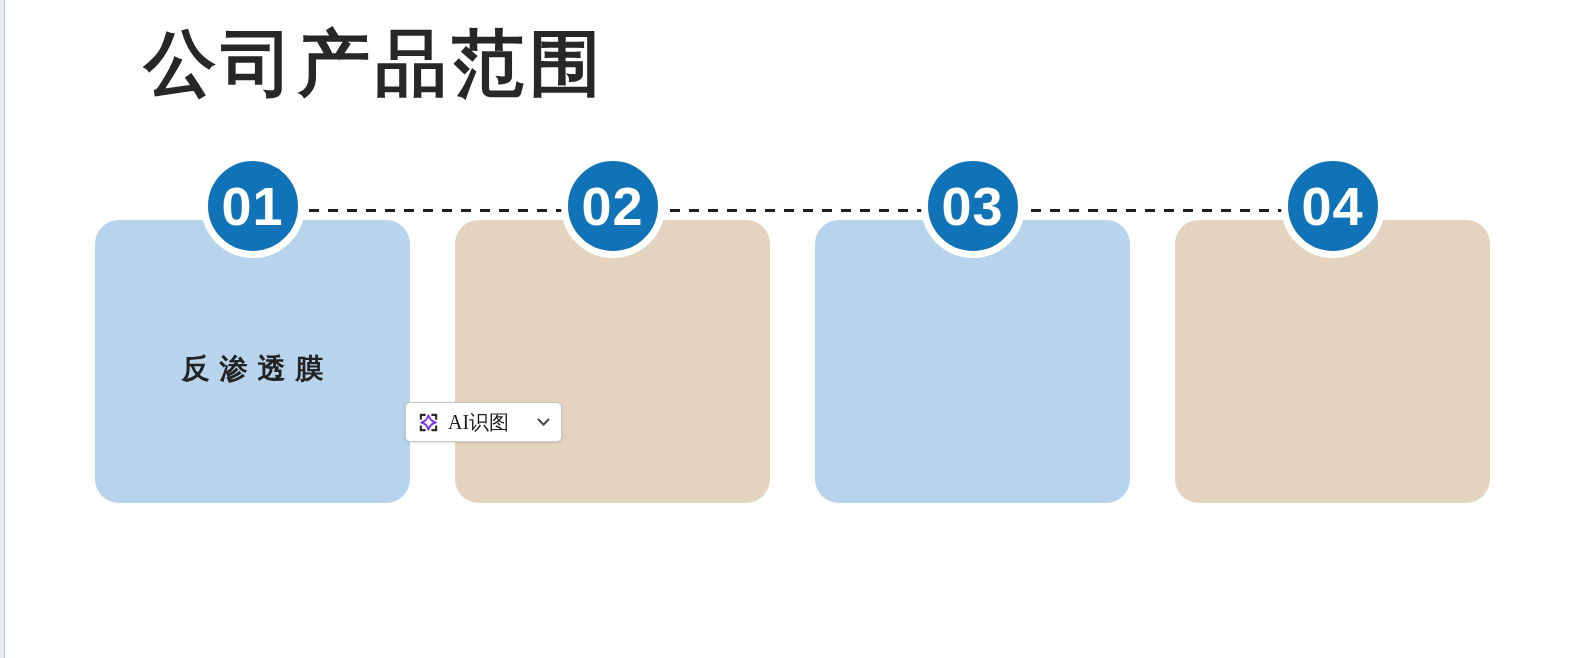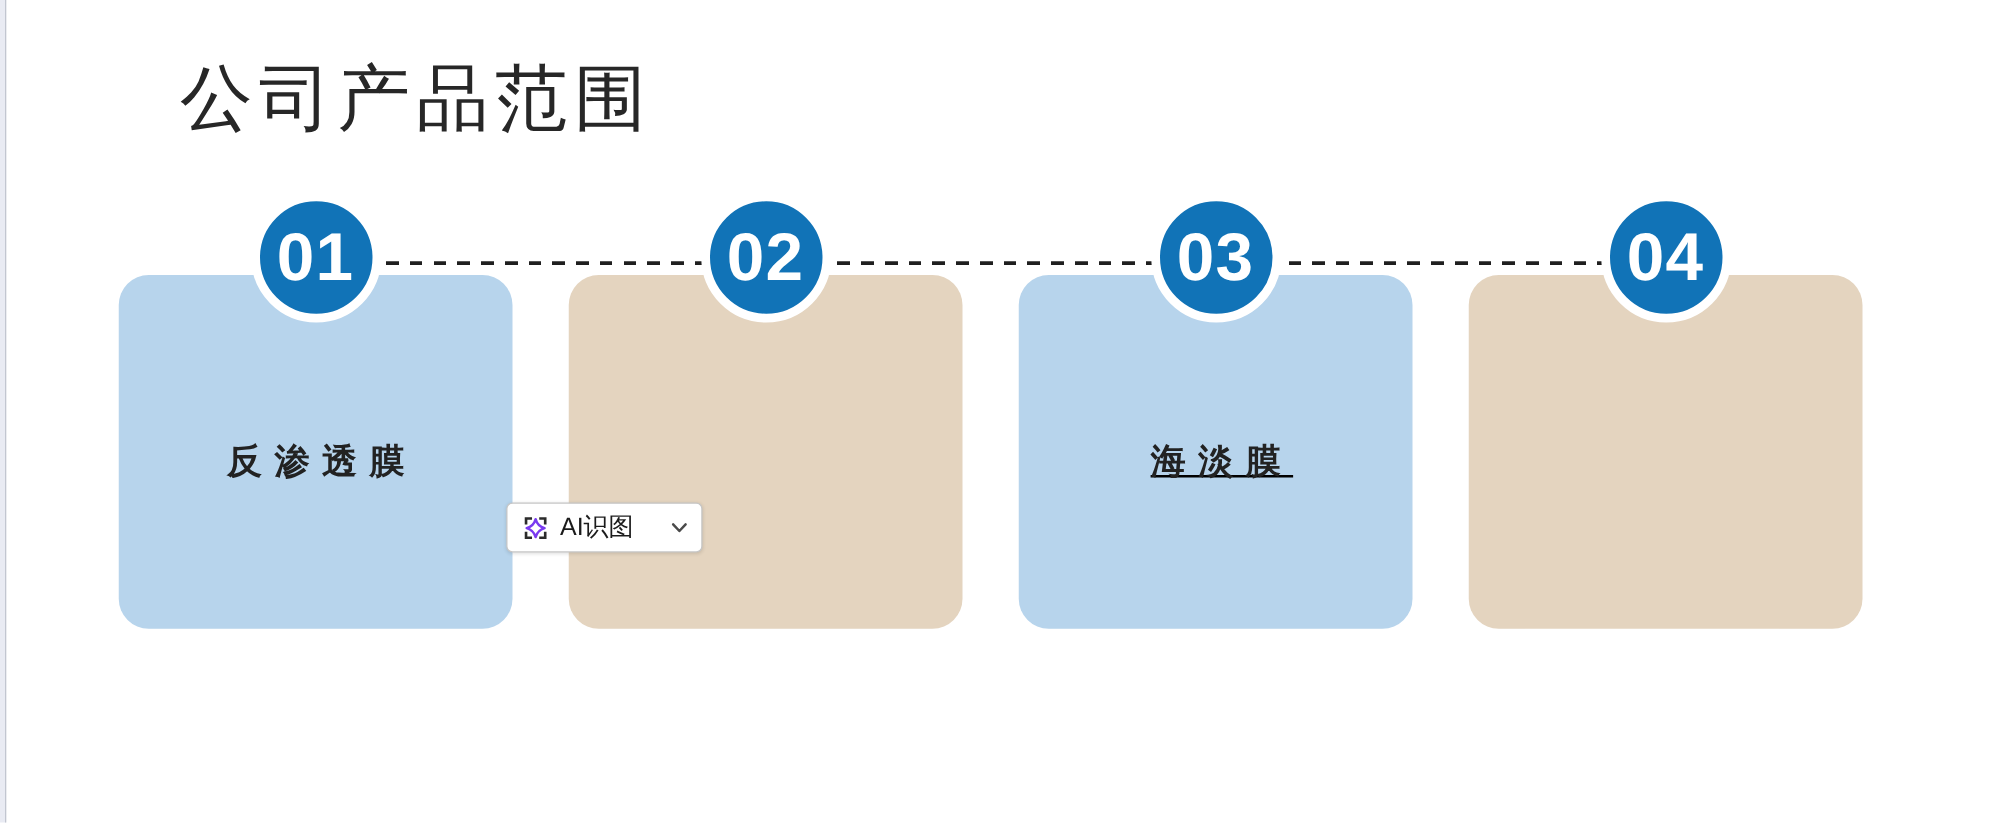--- a/index.html
+++ b/index.html
@@ -17,22 +17,22 @@
     position:relative;
     background:#ffffff;
     font-family:"Liberation Sans","DejaVu Sans",sans-serif;
     overflow:hidden;
   }
   .left-edge{
     position:absolute;left:0;top:0;bottom:0;width:5px;
     background:#e9ebf3;border-right:1px solid #c2c6d0;
   }
   .page-title{
-    position:absolute;left:144px;top:44px;
-    font-size:58px;line-height:1.2;font-weight:400;
+    position:absolute;left:144px;top:20px;
+    font-size:72px;line-height:1.2;font-weight:700;
     letter-spacing:5px;color:var(--heading-text);
     white-space:nowrap;
   }
   .dash-line{
     position:absolute;left:252px;top:209px;width:1081px;height:3px;
     background:repeating-linear-gradient(90deg,
       var(--dash-line) 0 10px, transparent 10px 19px);
     z-index:1;
   }
   .card{
@@ -61,21 +61,21 @@
   .card-label{
     font-size:28px;font-weight:700;color:var(--label-text);
     letter-spacing:10px;text-indent:10px;
     padding-top:14px;white-space:nowrap;
   }
   .ai-button{
     position:absolute;left:405px;top:402px;width:157px;height:40px;
     background:#ffffff;border:1px solid #c6c6c6;border-radius:5px;
     box-shadow:0 1px 3px rgba(0,0,0,0.12);
     display:flex;align-items:center;gap:8px;padding:0 11px;
-    cursor:pointer;z-index:10;
+    cursor:pointer;z-index:10;font-family:Liberation Serif, serif;
   }
   .ai-button .ai-label{
     font-size:20px;color:#1b1b1b;line-height:1;white-space:nowrap;
   }
   .ai-button .chev{margin-left:auto;display:flex;align-items:center;}
 </style>
 </head>
 <body>
 
 <div class="left-edge"></div>
@@ -94,21 +94,20 @@
 <div class="card card-2" data-tone="tan">
   <div class="num-circle">
     <span>02</span>
   </div>
 </div>
 
 <div class="card card-3" data-tone="blue">
   <div class="num-circle">
     <span>03</span>
   </div>
-  <div class="card-label">海淡膜</div>
 </div>
 
 <div class="card card-4" data-tone="tan">
   <div class="num-circle">
     <span>04</span>
   </div>
 </div>
 
 <div class="ai-button">
   <span style="display:flex;">

